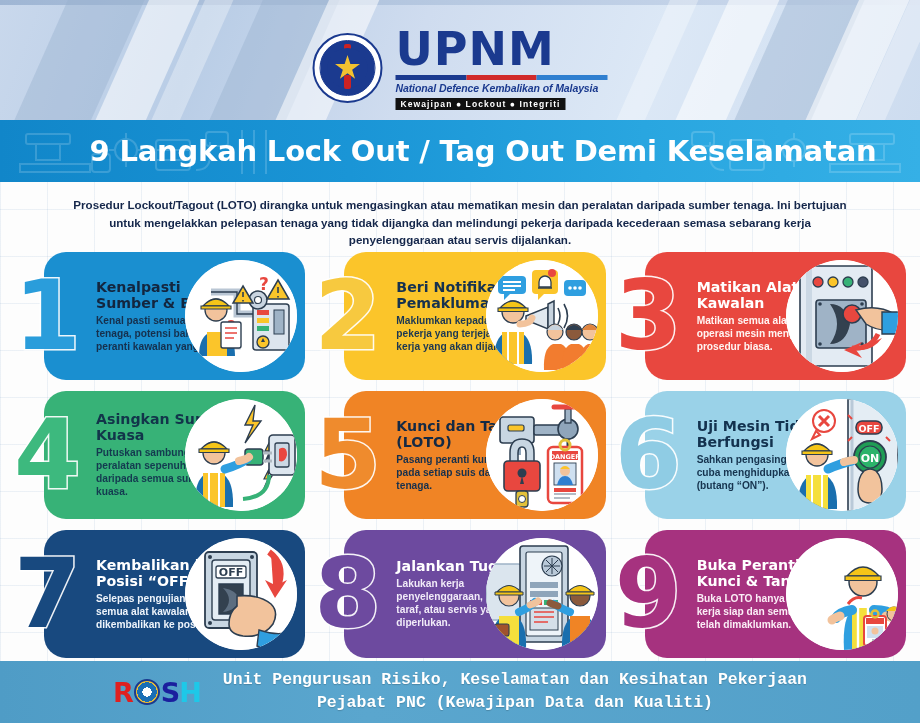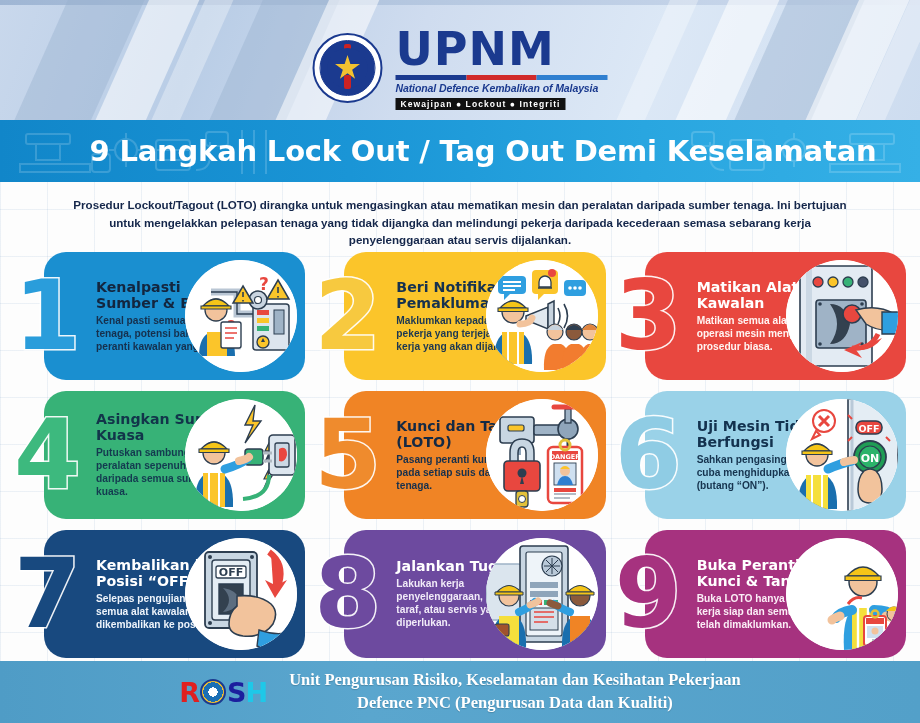--- a/index.html
+++ b/index.html
@@ -238,21 +238,21 @@
     width: 26px; height: 26px; border-radius:50%;
     background: radial-gradient(circle,#ffffff 0 30%,#1b6fb5 30% 62%, #f2c230 62% 78%, #1b6fb5 78% 100%);
     border: 2px solid #1b3a8f;
     margin: 0 1px;
     display:inline-block;
   }
   .footer-text {
     text-align: center;
     color: #ffffff;
     font-size: 16.5px; font-weight: 800; line-height: 1.38;
-    font-family:Liberation Serif, serif;
+    font-family:Liberation Mono, monospace;
     text-shadow: 0 1px 1px rgba(0,0,0,0.18);
   }
 </style>
 </head>
 <body>
 
 <div class="poster">
 
   <div class="grid-bg"></div>
 
@@ -672,17 +672,17 @@
 
   <div class="footer">
     <div class="rosh">
       <span class="r">R</span>
       <span class="o"></span>
       <span class="s">S</span>
       <span class="h">H</span>
     </div>
     <div class="footer-text">
       <div>Unit Pengurusan Risiko, Keselamatan dan Kesihatan Pekerjaan</div>
-      <div>Defence PNC (Pengurusan Data dan Kualiti)</div>
+      <div>Pejabat PNC (Kewajipan Data dan Kualiti)</div>
     </div>
   </div>
 
 </div>
 
 </body></html>

